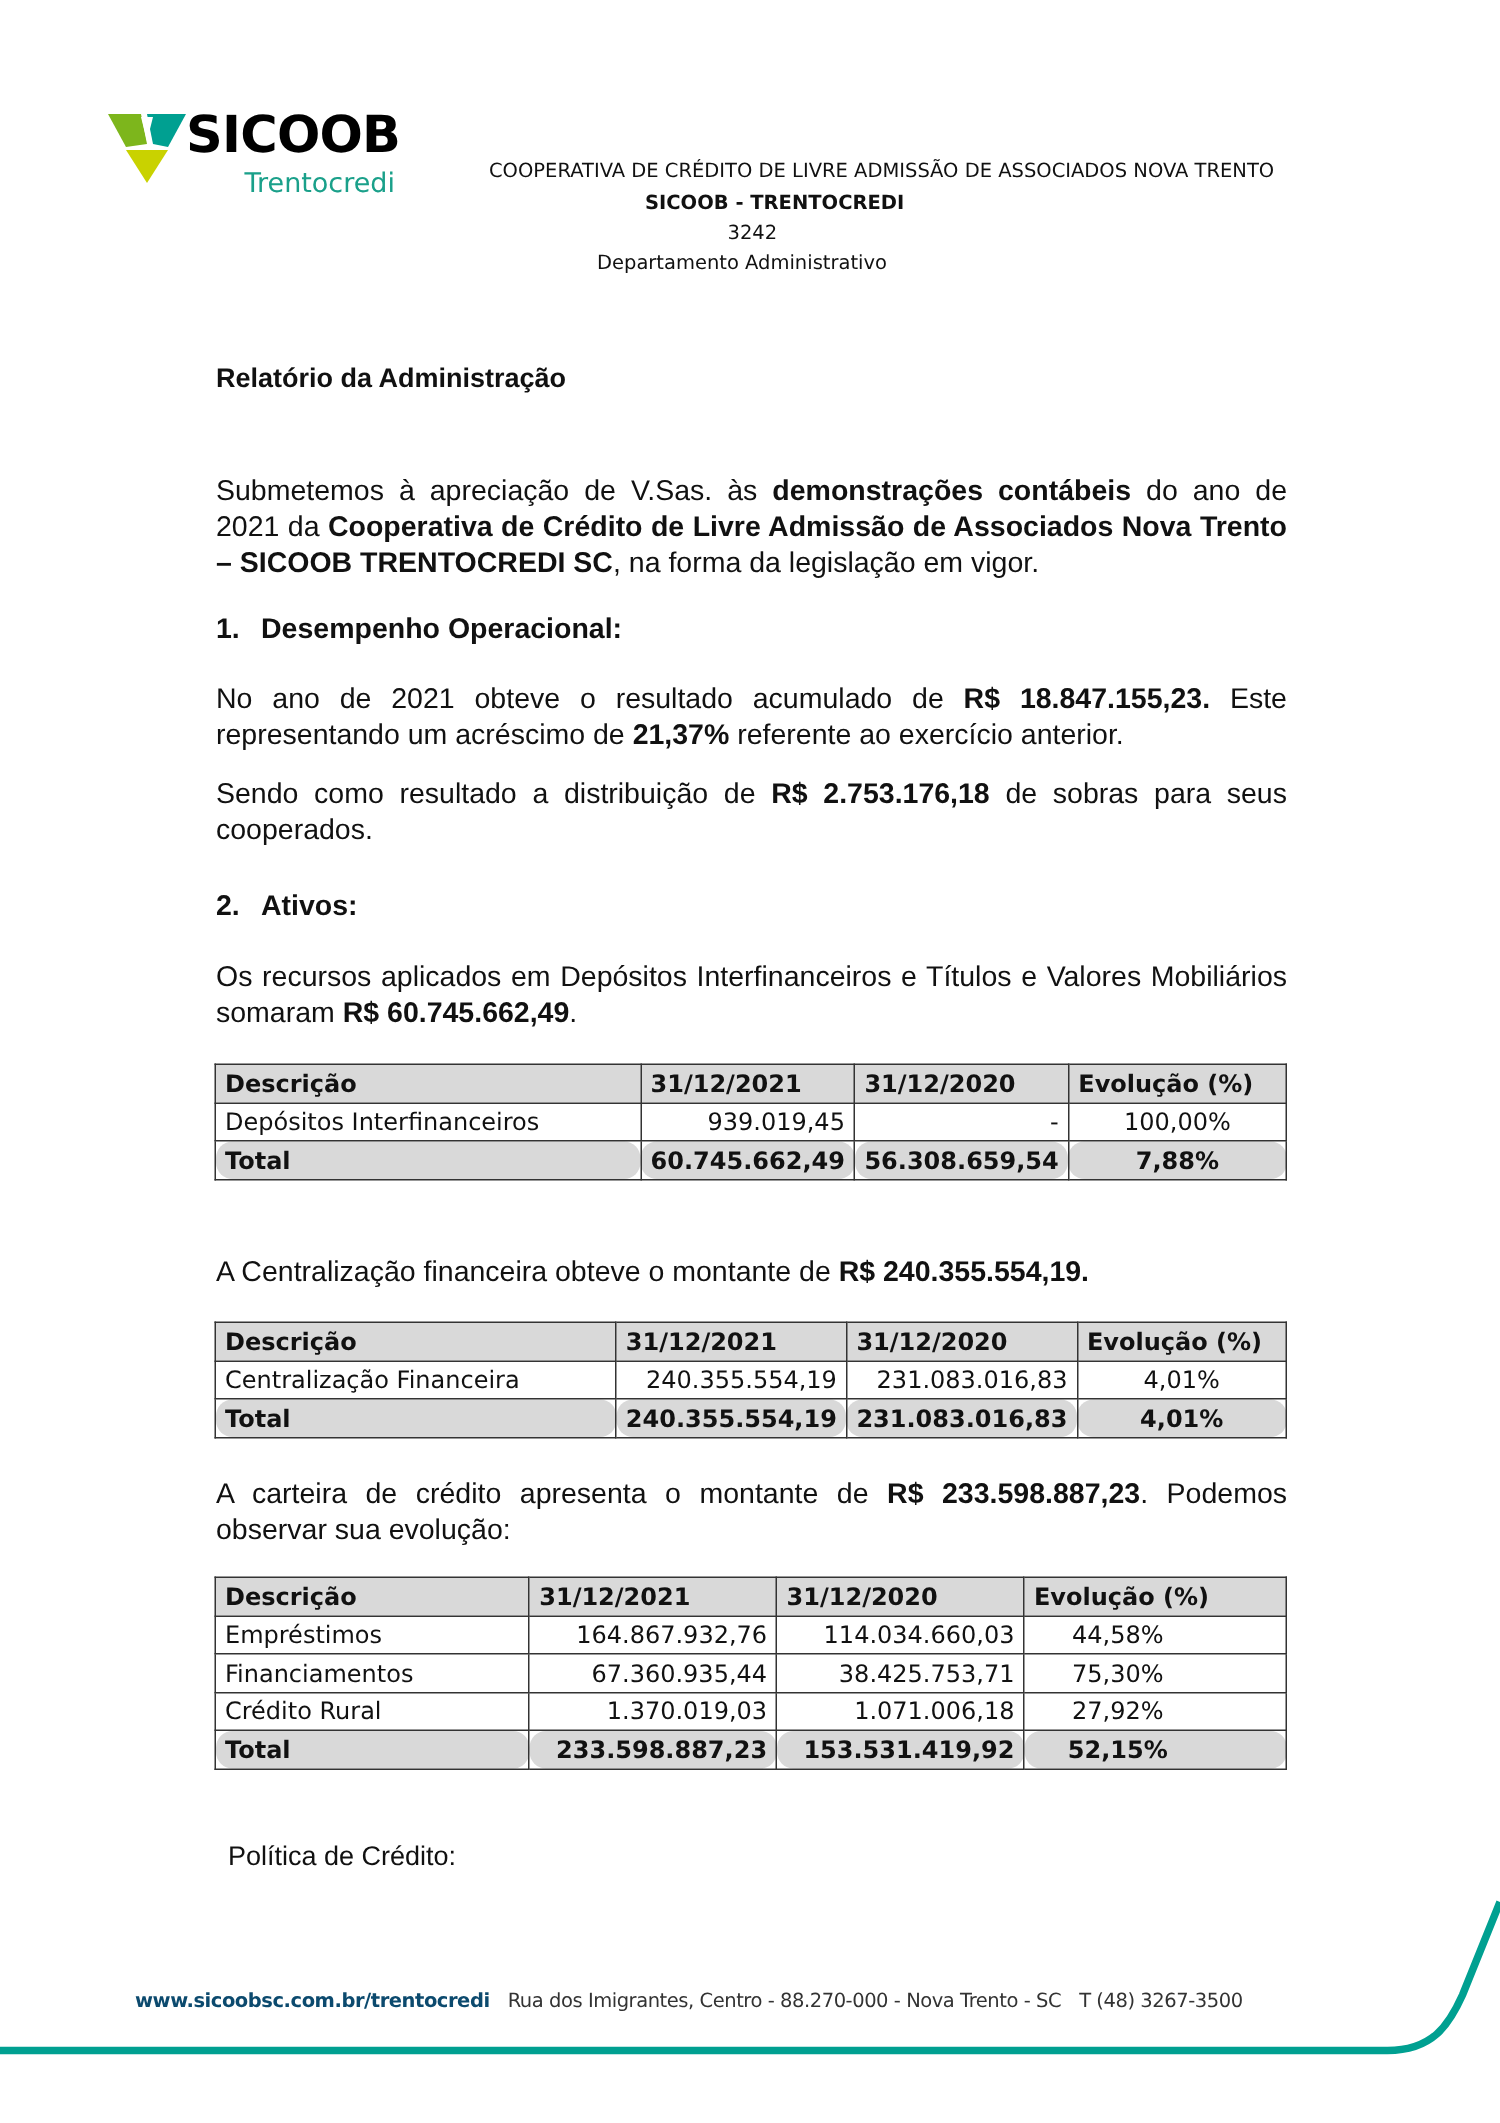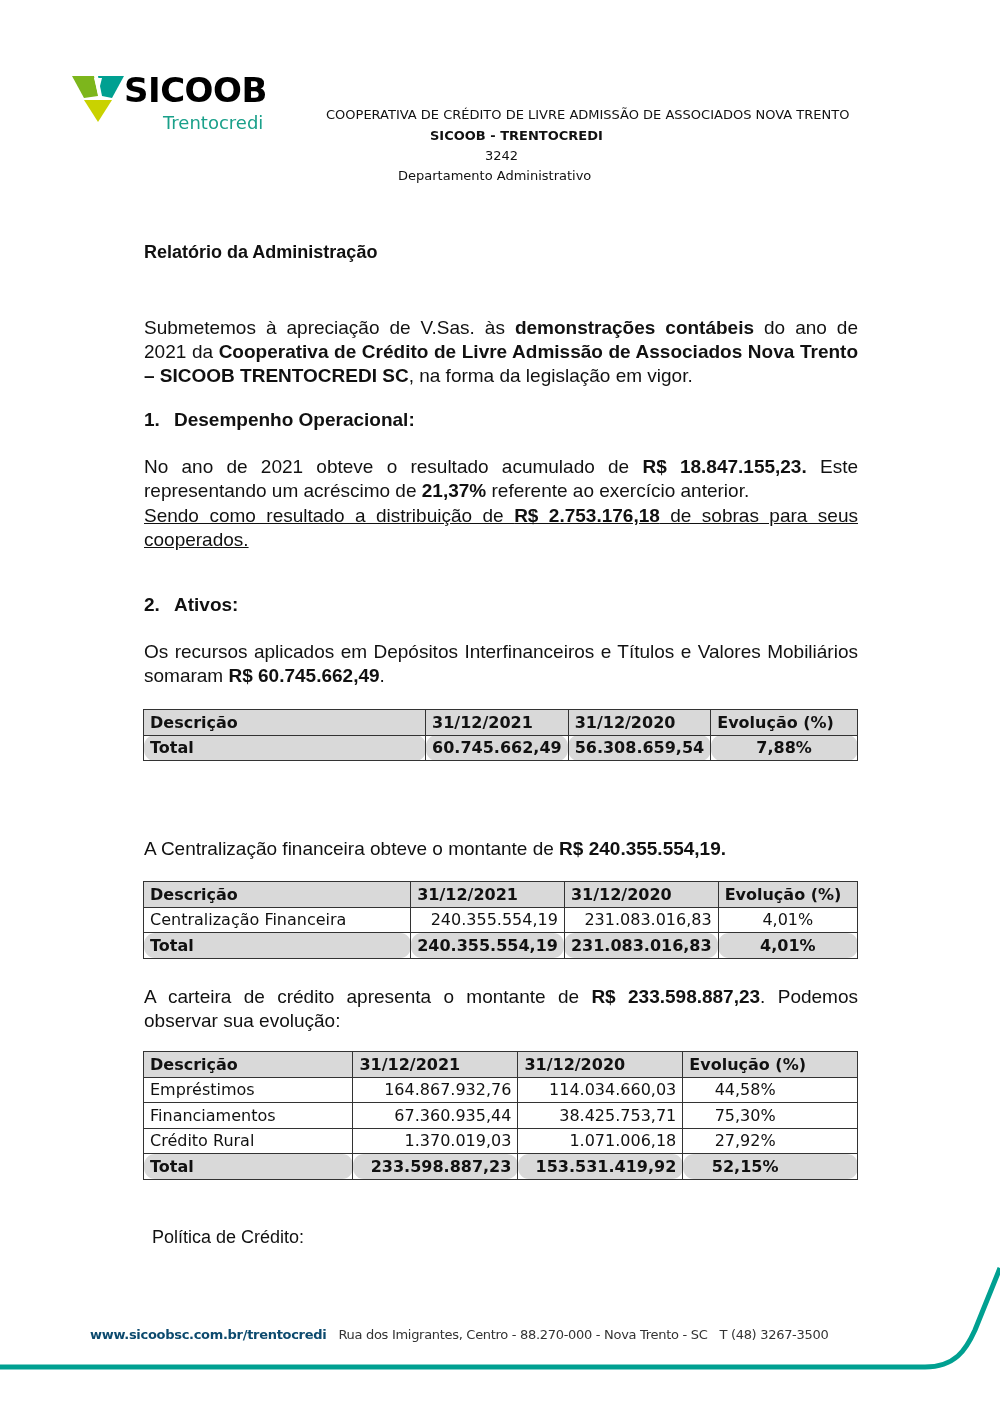--- a/index.html
+++ b/index.html
@@ -16,21 +16,21 @@
   .head-2 { left: 430px; top: 128px; font-weight: bold; }
   .head-3 { left: 485px; top: 148px; }
   .head-4 { left: 398px; top: 168px; }
 
   .title { position: absolute; left: 144px; top: 242px; font-weight: bold; font-size: 18px; }
 
   .para { position: absolute; left: 144px; width: 714px; font-size: 19px; line-height: 24px; text-align: justify; text-align-last: left; }
   .p-intro { top: 316px; }
   .sec1 { position: absolute; left: 144px; top: 409px; font-size: 19px; font-weight: bold; }
   .p-res { top: 455px; }
-  .p-sobras { top: 504px; text-decoration: underline; }
+  .p-sobras { top: 518px; }
   .sec2 { position: absolute; left: 144px; top: 594px; font-size: 19px; font-weight: bold; }
   .p-ativos { top: 640px; }
   .p-central { top: 837px; }
   .p-carteira { top: 985px; }
   .sec-num { display: inline-block; width: 30px; }
   b { font-weight: bold; }
 
   table.fin { position: absolute; left: 143px; border-collapse: collapse; font-family: "DejaVu Sans", sans-serif; font-size: 16px; color: #111; }
   table.fin td, table.fin th { border: 1.5px solid #333; padding: 0 6px; height: 25.5px; white-space: nowrap; }
   table.fin th { background: #d9d9d9; font-weight: bold; text-align: left; }
@@ -88,20 +88,26 @@
       <col style="width:137px">
       <col style="width:135px">
       <col style="width:148px">
     </colgroup>
   <tbody>
       <tr>
     <th>Descrição</th>
     <th>31/12/2021</th>
     <th>31/12/2020</th>
     <th>Evolução (%)</th>
+  </tr>
+  <tr>
+    <td>Depósitos Interfinanceiros</td>
+    <td class="num">939.019,45</td>
+    <td class="num">-</td>
+    <td class="pct">100,00%</td>
   </tr>
   <tr class="total">
     <td>Total</td>
     <td class="num">60.745.662,49</td>
     <td class="num">56.308.659,54</td>
     <td class="pct">7,88%</td>
   </tr>
 </tbody>
   </table>
 

